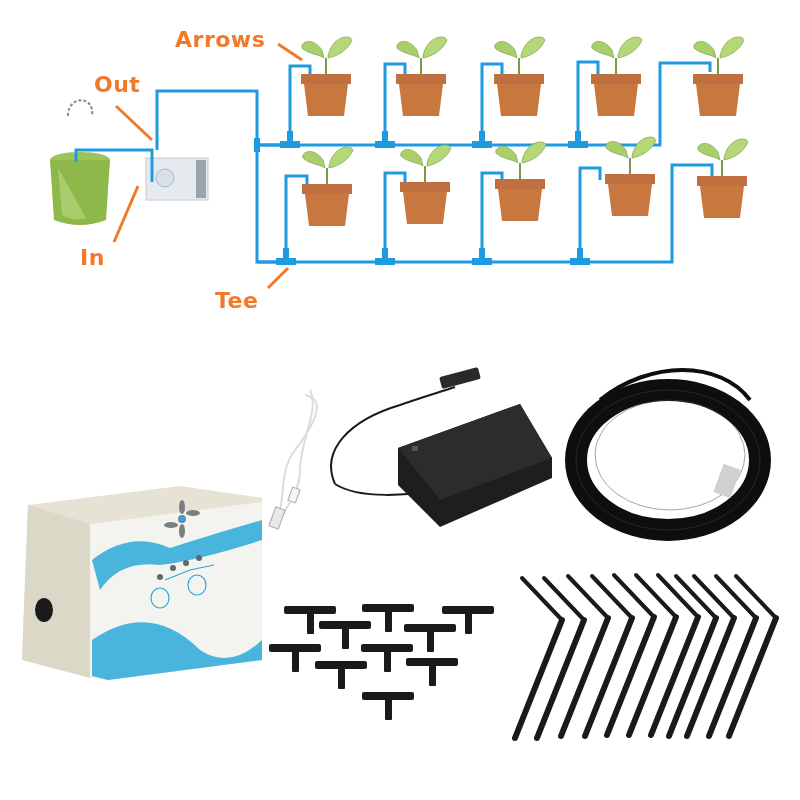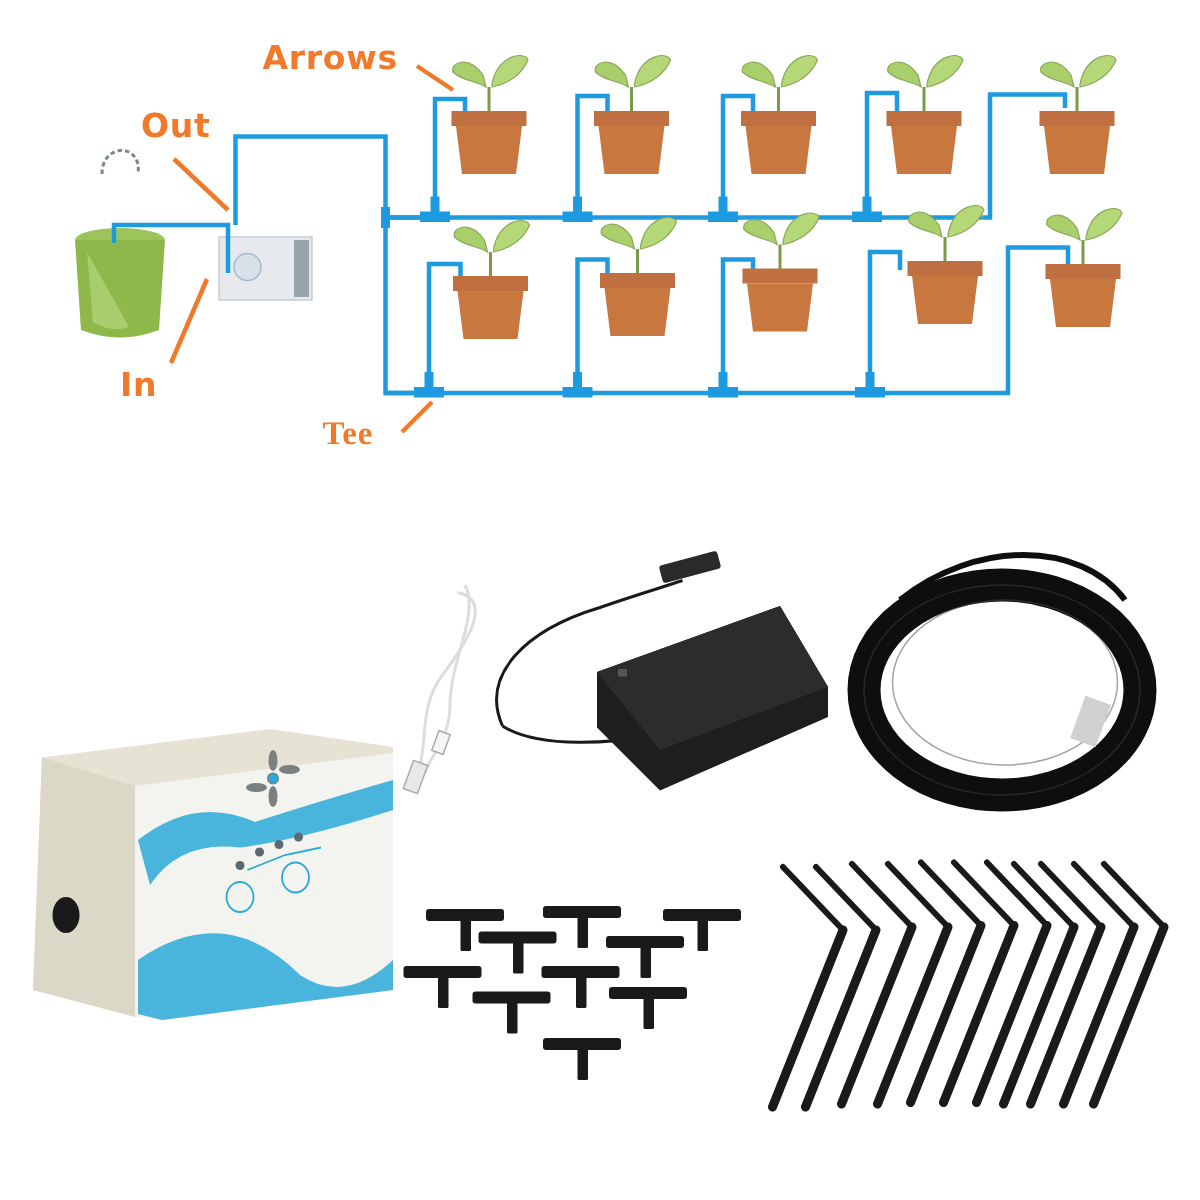--- a/index.html
+++ b/index.html
@@ -96,21 +96,21 @@
     <g stroke="#f07a2a" stroke-width="3" fill="none">
       <line x1="278" y1="44" x2="302" y2="60"></line>
       <line x1="116" y1="106" x2="152" y2="140"></line>
       <line x1="138" y1="186" x2="114" y2="242"></line>
       <line x1="288" y1="268" x2="268" y2="288"></line>
     </g>
   </svg>
   <span class="lbl" style="left:175px;top:27px;">Arrows</span>
   <span class="lbl" style="left:94px;top:72px;">Out</span>
   <span class="lbl" style="left:80px;top:245px;">In</span>
-  <span class="lbl" style="left:215px;top:276px;font-family:Liberation Serif, serif;">Tee</span>
+  <span class="lbl" style="left:215px;top:288px;">Tee</span>
 </div>
 
 <div class="abs" style="left:0;top:340px;width:800px;height:460px;">
   <svg width="800" height="460" viewBox="0 340 800 460">
 
     <g>
       <path d="M28 505 L180 486 L262 498 L262 660 L108 680 L22 660 Z" fill="#e6e2d4"></path>
       <path d="M28 505 L90 524 L90 678 L22 660 Z" fill="#dcd8c8"></path>
       <path d="M90 524 L262 502 L262 660 L108 680 L90 678 Z" fill="#f3f3ef"></path>
       <path d="M92 560 Q130 530 170 548 Q210 535 262 520 L262 540 Q200 560 160 565 Q120 560 100 590 Z" fill="#2aa9d8" opacity="0.85"></path>

